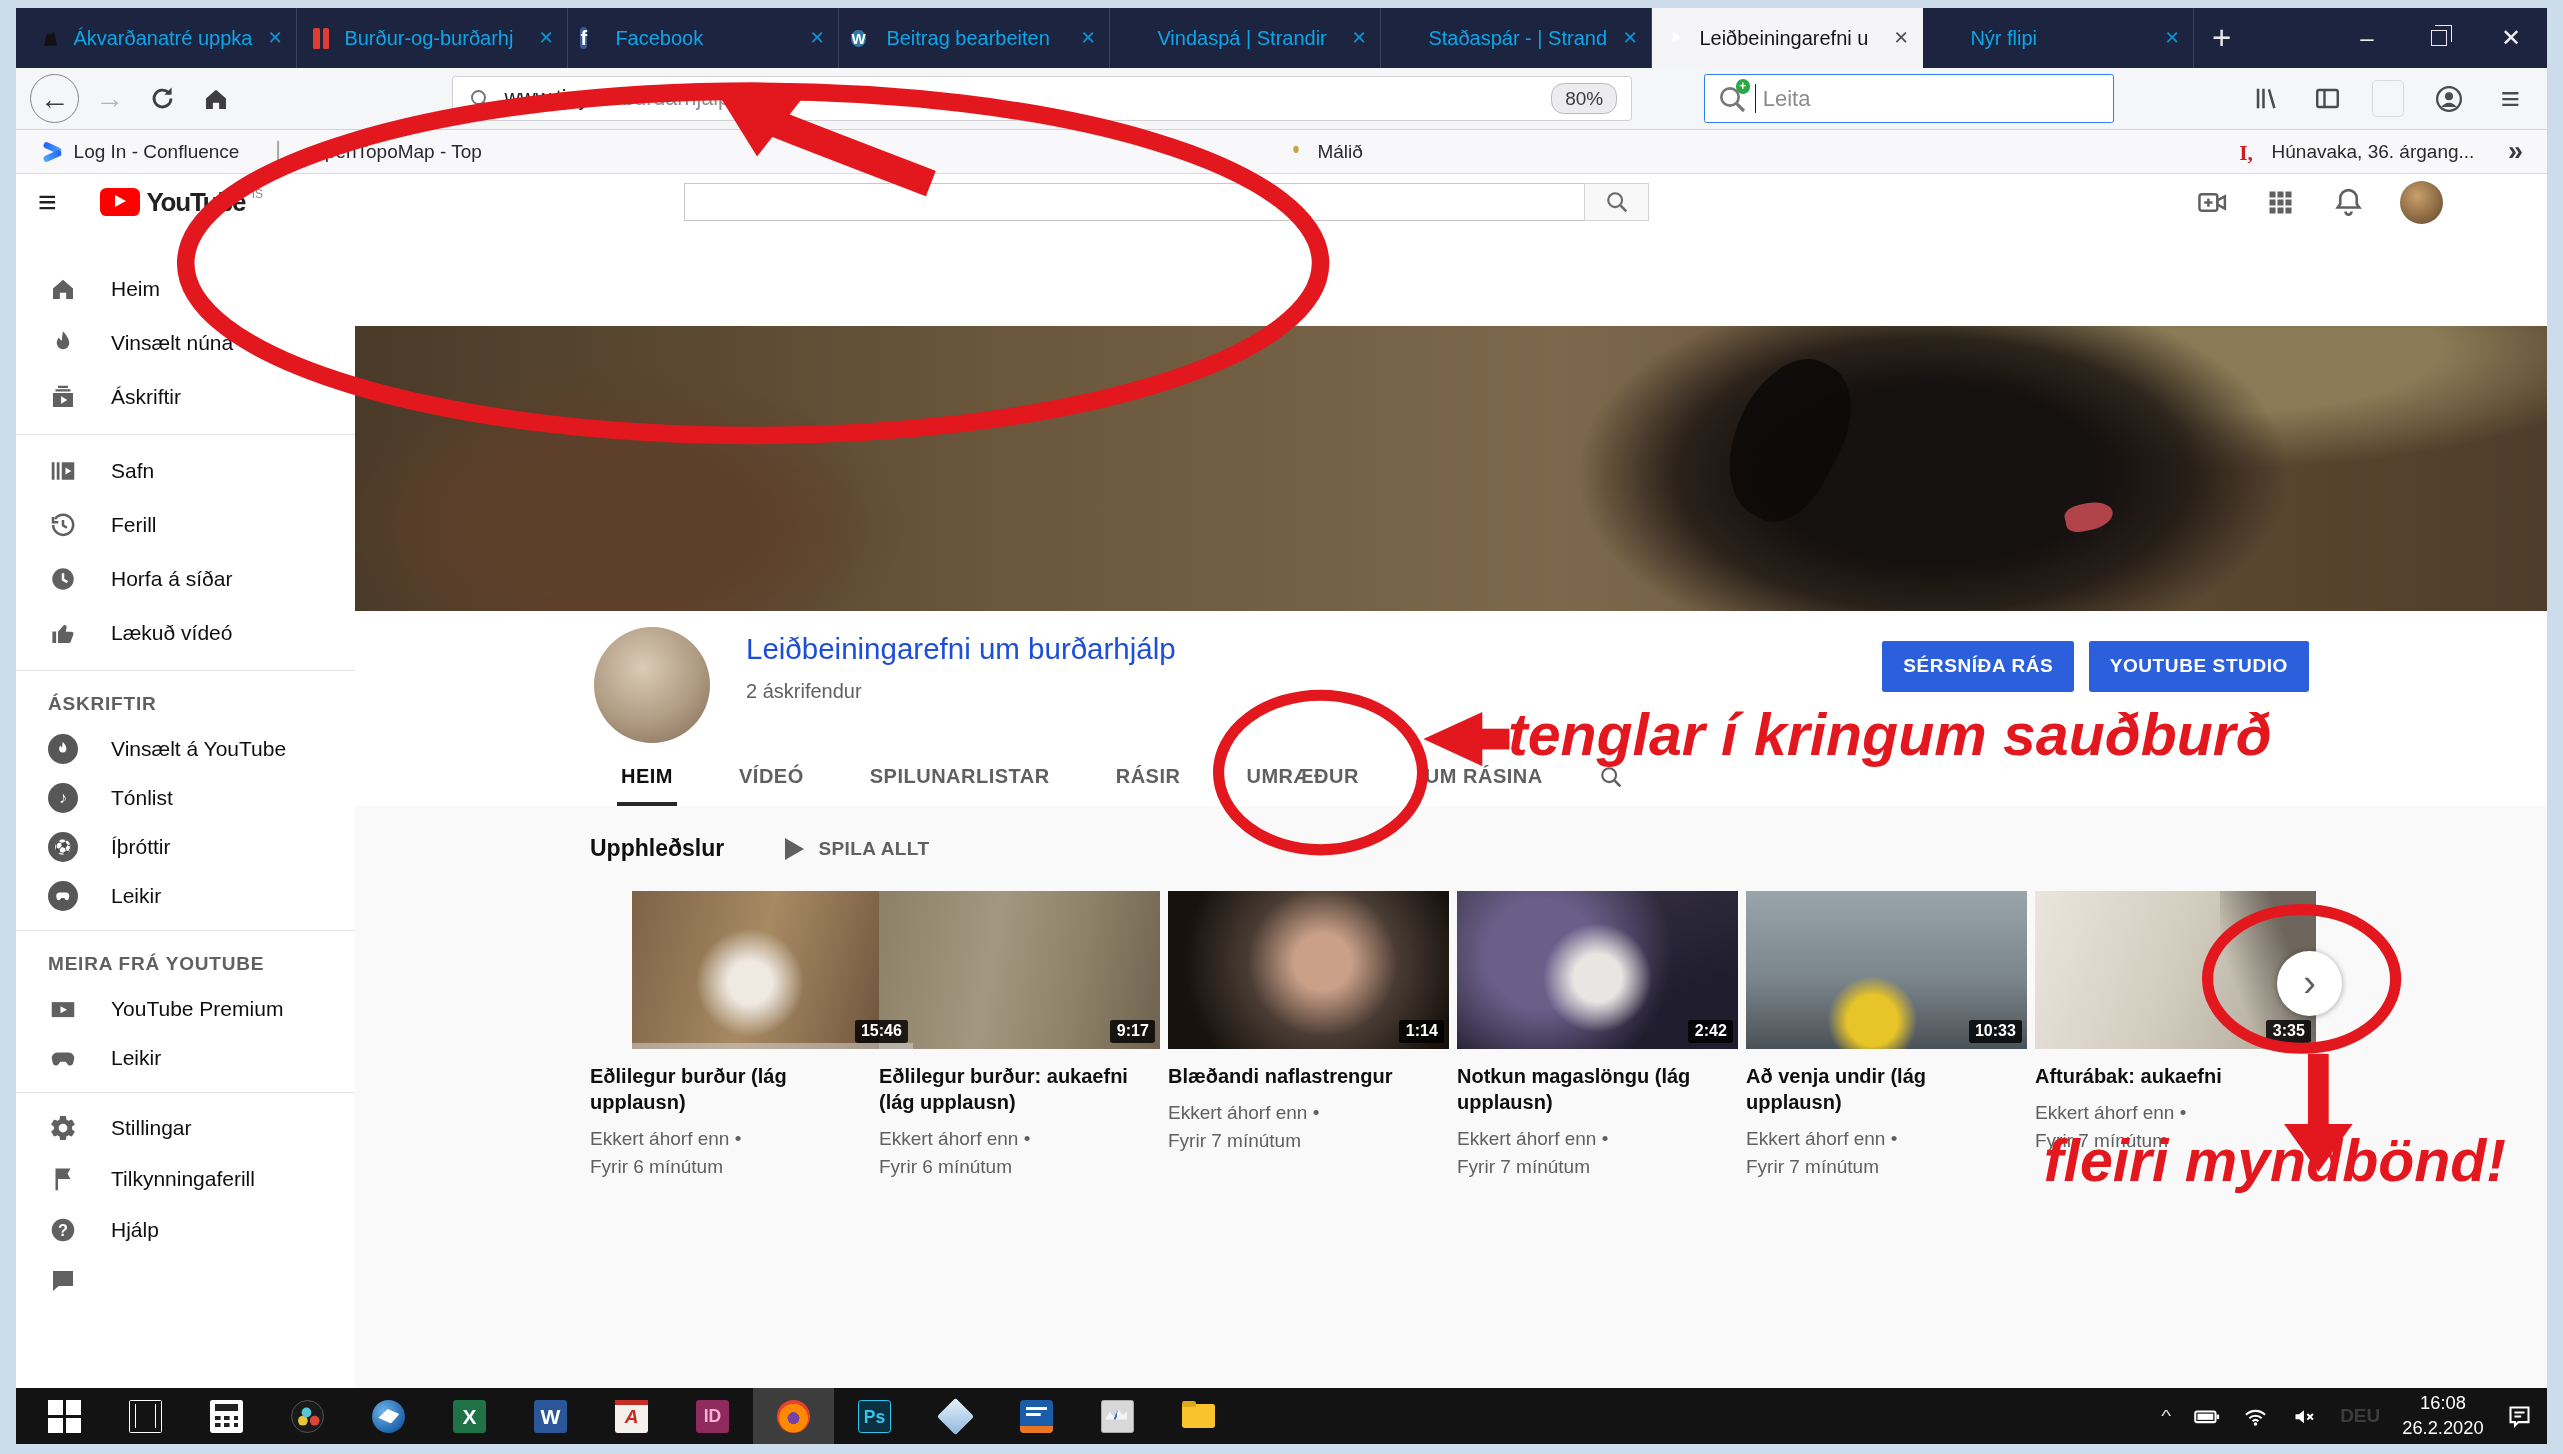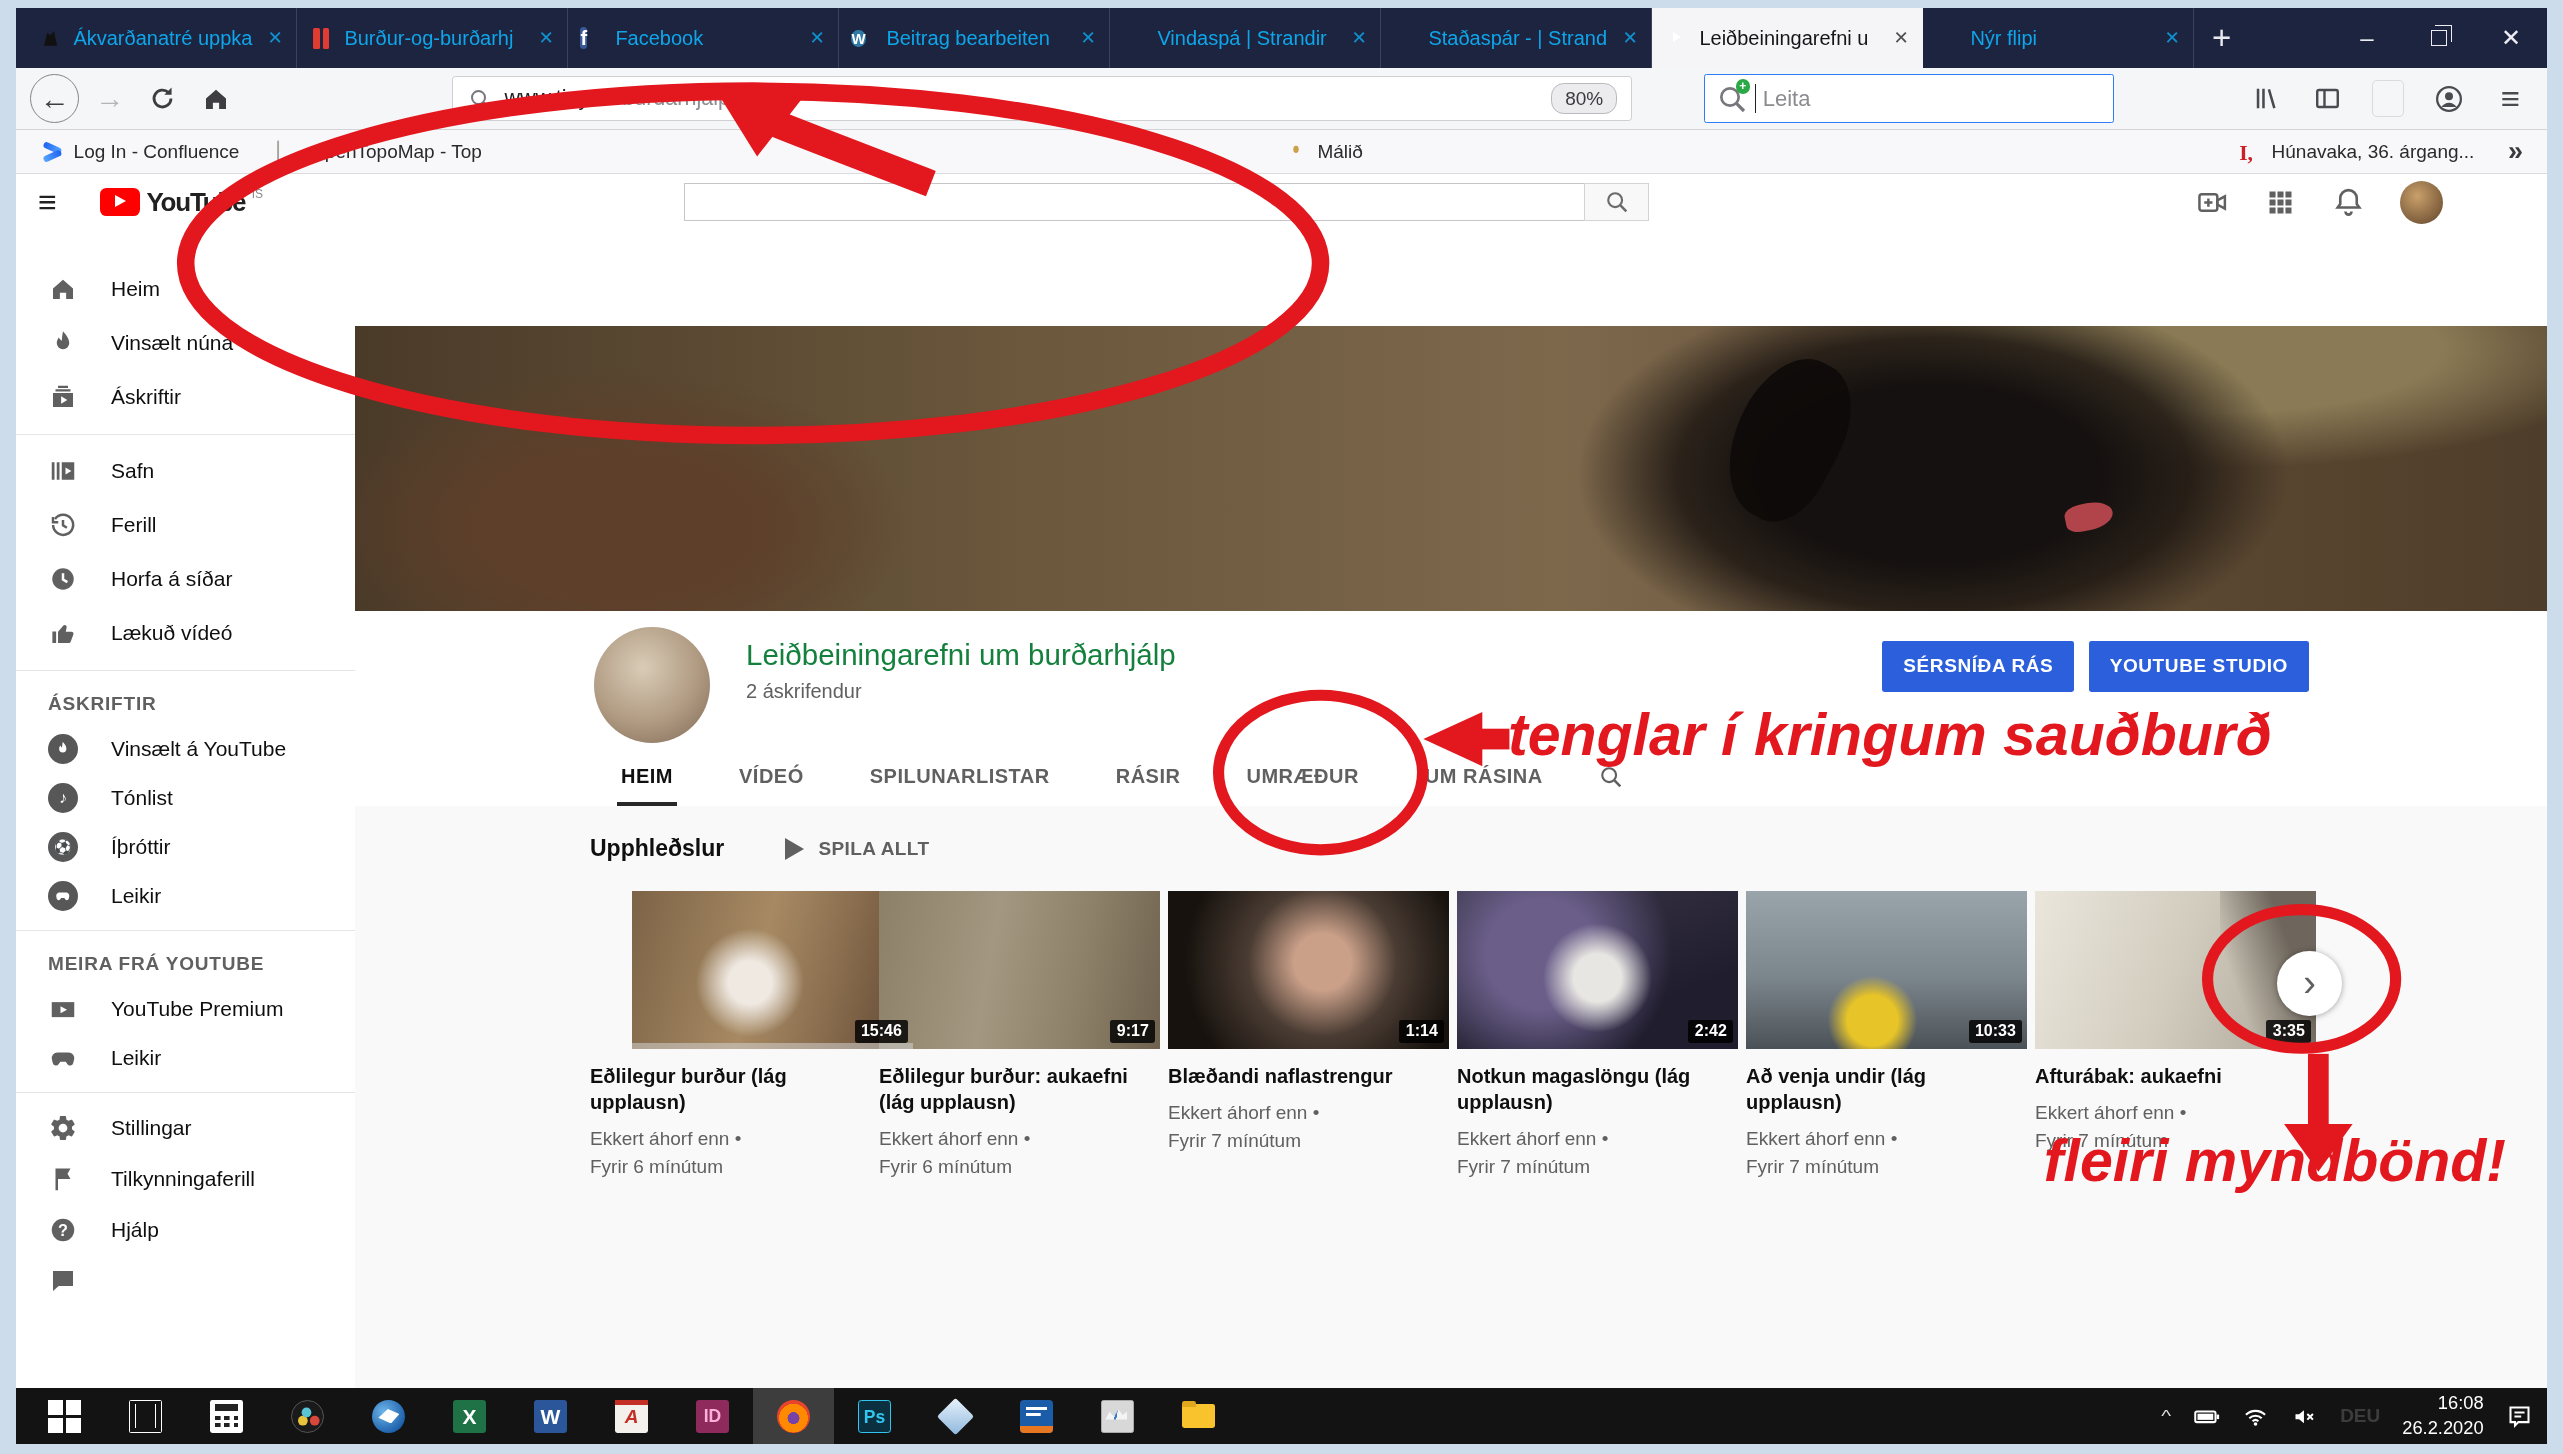--- a/index.html
+++ b/index.html
@@ -104,21 +104,21 @@
       radial-gradient(ellipse 494px 263px at 72% 52%, #151110 0 34%, rgba(30,23,18,.85) 52%, rgba(0,0,0,0) 72%),
       radial-gradient(ellipse 446px 239px at 12% 70%, #5e3f2a 0 30%, rgba(94,63,42,0) 65%),
       radial-gradient(ellipse 558px 159px at 85% 8%, #8a7a55 0 40%, rgba(138,122,85,0) 75%),
       linear-gradient(90deg,#4a3a28,#6a573c 30%,#7d684c 55%,#5a4731 85%,#4e3d2a); }
   .banner::after { content:""; position:absolute; left:63%; top:10%; width:104px; height:167px; background:#0d0a09; border-radius:50% 50% 40% 60%; transform:rotate(28deg); opacity:.9; }
   .banner::before { content:""; position:absolute; left:78%; top:62%; width:48px; height:27px; background:#b0444a; border-radius:40% 60% 60% 40%; transform:rotate(-12deg); z-index:1; }
 
   .channel-head { height:195px; background:#fff; position:relative; flex:none; }
   .ch-avatar { position:absolute; left:239px; top:16px; width:116px; height:116px; border-radius:50%;
     background:radial-gradient(circle at 42% 35%, #d9ccb7, #b09a82 55%, #7c6752); }
-  .ch-name { position:absolute; left:391px; top:27px; font-size:29.5px; color:#15803d; }
+  .ch-name { position:absolute; left:391px; top:21px; font-size:29.5px; color:#1d4ed8; }
   .ch-subs { position:absolute; left:391px; top:69px; font-size:20px; color:#606060; }
   .ch-buttons { position:absolute; right:238px; top:30px; display:flex; gap:14.3px; }
   .btn-blue { background:#2b5fdc; color:#fff; font-size:19px; font-weight:bold; letter-spacing:0.6px; padding:14.3px 21px; border-radius:2.4px; white-space:nowrap; }
   .tabstrip { position:absolute; left:0; right:0; bottom:0; height:59px; display:flex; align-items:stretch; padding-left:233px; }
   .cht { display:flex; align-items:center; padding:0 33px; font-size:20px; letter-spacing:0.5px; color:#606060; font-weight:bold; position:relative; }
   .cht.active { color:#0f0f0f; }
   .cht.active::after { content:""; position:absolute; left:29px; right:29px; bottom:0; height:4px; background:#282828; }
   .cht-search { display:flex; align-items:center; margin-left:22px; color:#606060; }
   .cht-search .i { width:25.5px; height:25.5px; }
 
@@ -183,21 +183,21 @@
   .ti-spb::before { content:""; position:absolute; left:5.6px; top:7.2px; right:5.6px; height:11px; background:linear-gradient(#fff,#fff) 0 0/100% 3.2px no-repeat, linear-gradient(#fff,#fff) 0 6.4px/70% 3.2px no-repeat; }
   .ti-mon { background:#d8d8d8; border-radius:2.4px; border:1.6px solid #aaa; }
   .ti-mon::after { content:""; position:absolute; left:3.2px; top:8px; width:22px; height:11px; background:linear-gradient(100deg, transparent 45%, #3a78c2 46% 54%, transparent 55%), #f4f4f4; clip-path:polygon(0 100%,20% 30%,40% 75%,60% 10%,80% 60%,100% 25%,100% 100%); }
   .ti-fold { background:transparent; }
   .ti-fold::before { content:""; position:absolute; left:0; top:4.8px; width:33px; height:24px; background:#f8c32c; border-radius:2.4px; }
   .ti-fold::after { content:""; position:absolute; left:0; top:1.6px; width:14.3px; height:6.4px; background:#e0a81c; border-radius:2.4px 2.4px 0 0; }
   .tray { margin-left:auto; display:flex; align-items:center; gap:22px; color:#fff; padding-right:6.4px; }
   .tray-ic { width:27px; height:27px; color:#fff; }
   .tray-chev { font-size:21px; color:#ddd; transform:scaleY(.8); }
   .tray-lang { font-size:19px; color:#9a9a9a; opacity:.3; font-weight:bold; }
-  .tray-clock { text-align:right; font-size:18.3px; line-height:1.35; }
+  .tray-clock { text-align:center; font-size:18.3px; line-height:1.35; }
 
   
   .mag-url { position:absolute; left:317px; top:207px; width:1008px; height:121px; background:#fff; border:0.8px solid #c6c6cb; display:flex; align-items:center; gap:27px; padding:0 27px; z-index:40; }
   .mag-url .big-mag { width:53px; height:53px; color:#8a8a8e; flex:none; }
   .mag-host { font-size:48px; color:#17171a; white-space:nowrap; }
   .mag-path { font-size:48px; color:#8f8f95; white-space:nowrap; }
 
   .anno-svg { position:absolute; inset:0; width:2563px; height:1455px; z-index:60; pointer-events:none; }
   .red-stroke { fill:none; stroke:#e2181e; }
   .red-fill { fill:#e2181e; }

